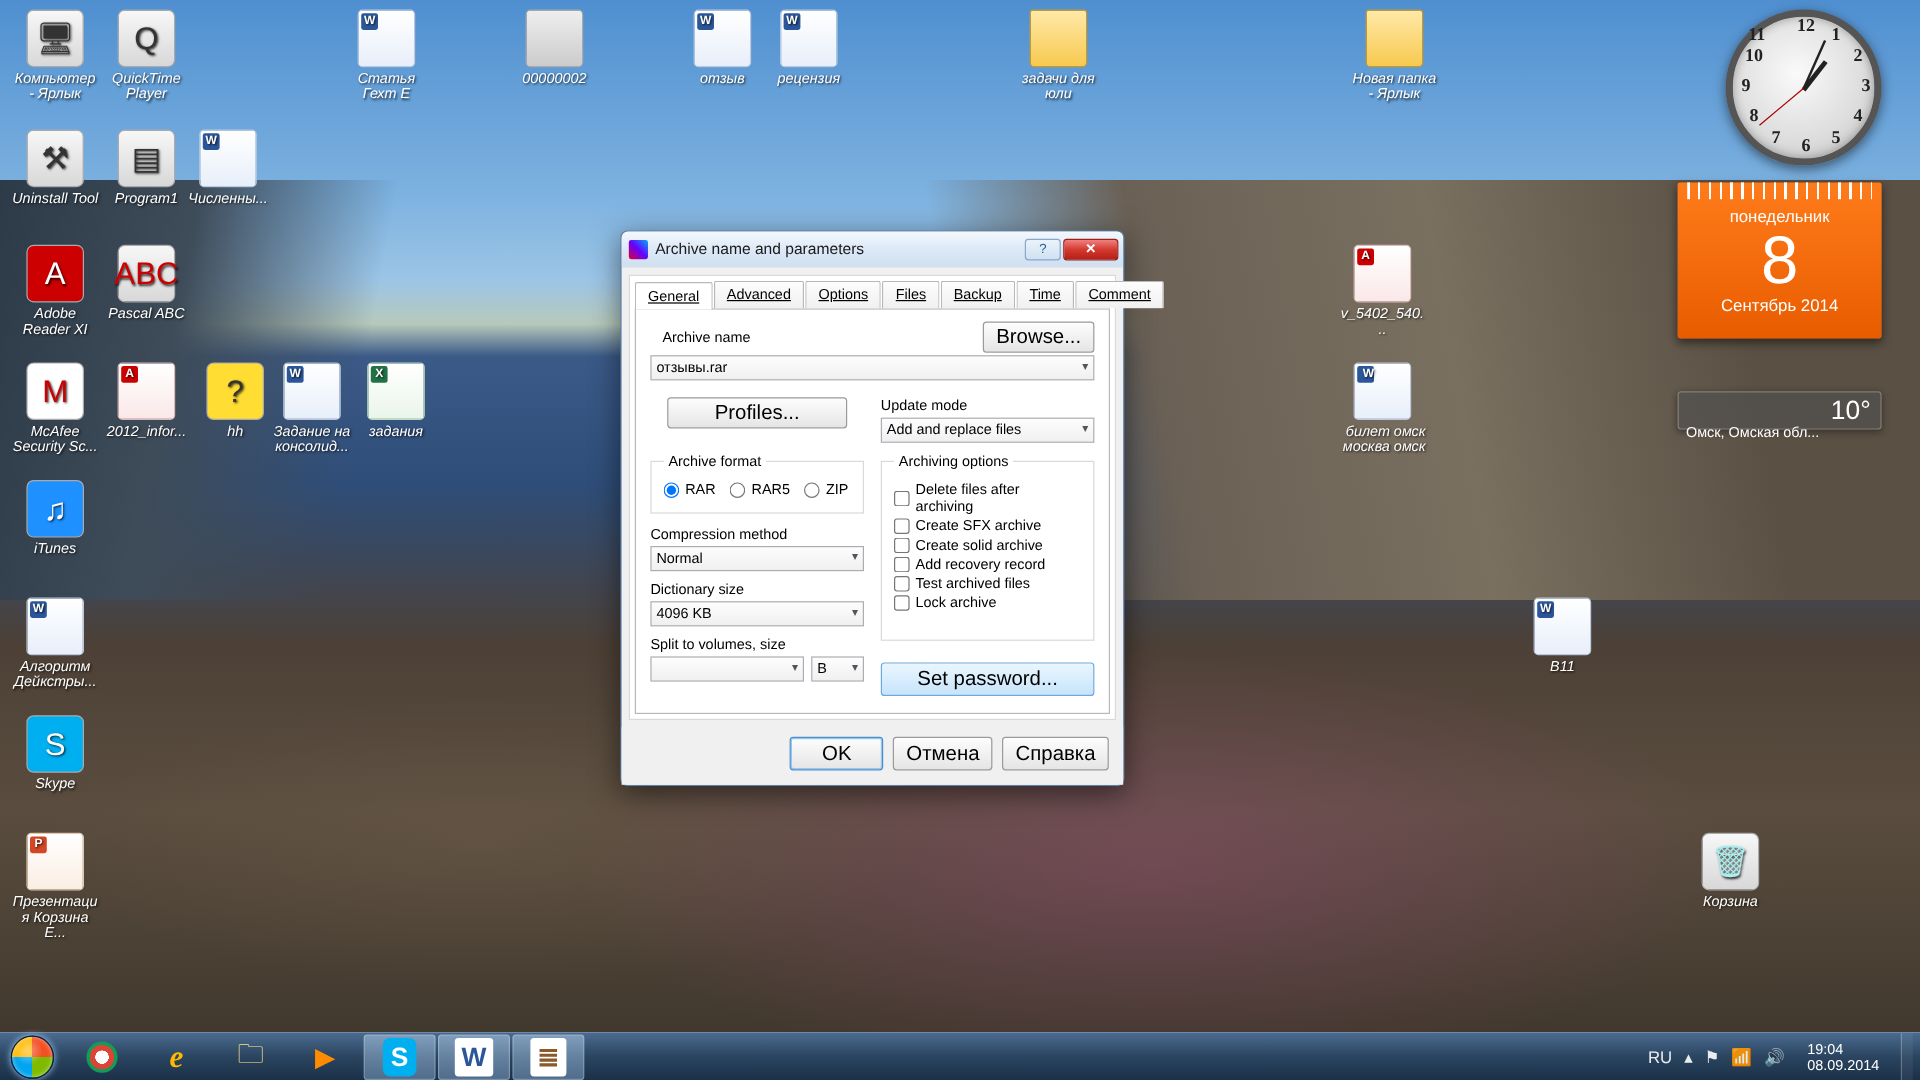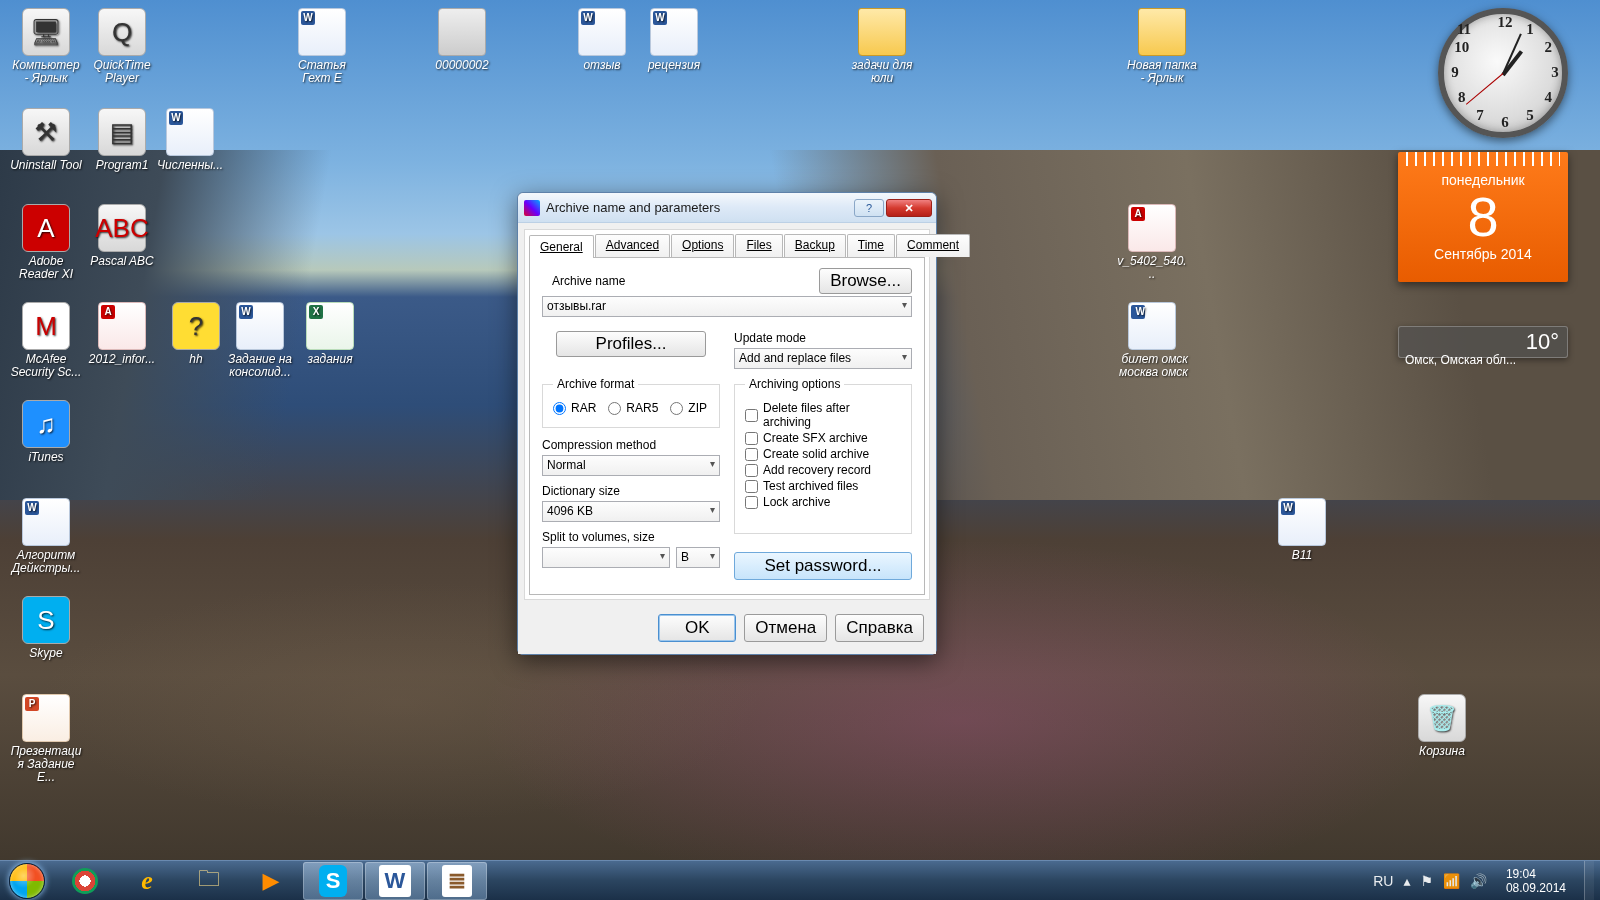--- a/index.html
+++ b/index.html
@@ -187,21 +187,21 @@
     <div class="icon" style="left: 1264px; top: 498px;">
       <div class="glyph doc"></div>
       <div class="label">B11</div>
     </div>
     <div class="icon" style="left: 8px; top: 596px;">
       <div class="glyph app" style="background: rgb(0, 175, 240); color: rgb(255, 255, 255);">S</div>
       <div class="label">Skype</div>
     </div>
     <div class="icon" style="left: 8px; top: 694px;">
       <div class="glyph ppt"></div>
-      <div class="label">Презентация Задание Е...</div>
+      <div class="label">Презентация Корзина Е...</div>
     </div>
     <div class="icon" style="left: 1404px; top: 694px;">
       <div class="glyph app" style="color: rgb(170, 238, 238);">🗑</div>
       <div class="label">Корзина</div>
     </div>
   </div>
 
 <div class="gadget-clock">
   <div class="hand" style="width:30px;height:4px;transform:rotate(-52deg)"></div>
   <div class="hand" style="width:44px;height:2px;transform:rotate(-66deg)"></div>

